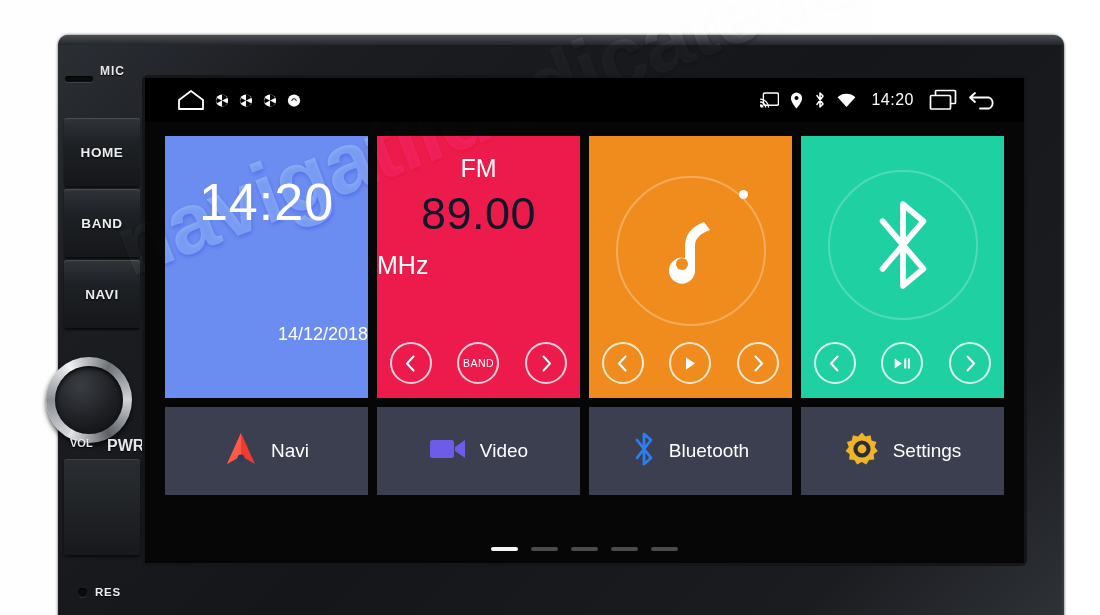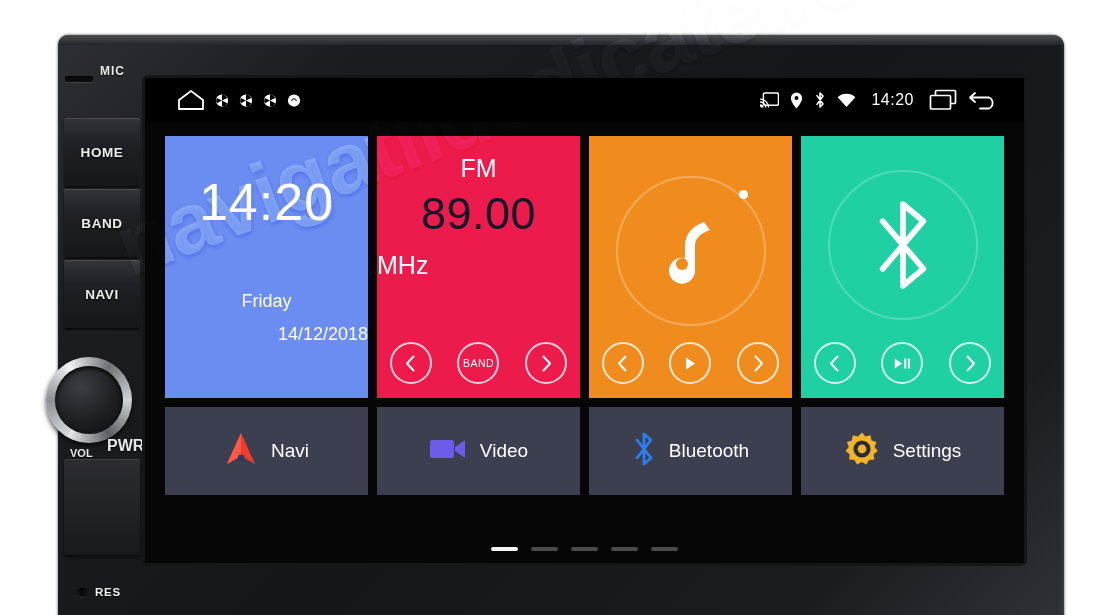--- a/index.html
+++ b/index.html
@@ -56,21 +56,21 @@
   .knob-ring{
     position:absolute; inset:0; border-radius:50%;
     background: conic-gradient(from 210deg,#d8dadd,#8c9096,#f2f3f5,#6e7277,#cfd2d6,#5b5f64,#e6e8ea);
     box-shadow:0 3px 5px rgba(0,0,0,.7);
   }
   .knob-face{
     position:absolute; left:9px; top:9px; width:68px; height:68px; border-radius:50%;
     background: radial-gradient(circle at 38% 30%, #3a3d42 0%, #1d1f23 55%, #0b0c0e 100%);
     box-shadow: inset 0 2px 4px rgba(0,0,0,.9);
   }
-  .vol-label{ position:absolute; left:70px; top:447px; color:#e6e7e8; font-size:11px; font-weight:bold; text-shadow:0 1px 1px #000;}
+  .vol-label{ position:absolute; left:70px; top:437px; color:#e6e7e8; font-size:11px; font-weight:bold; text-shadow:0 1px 1px #000;}
   .pwr-label{ position:absolute; left:107px; top:437px; color:#e6e7e8; font-size:16px; font-weight:bold; text-shadow:0 1px 1px #000;}
   .lower-plate{
     position:absolute; left:64px; top:459px; width:76px; height:96px;
     background:linear-gradient(180deg,#2a2d31,#17191c);
     border-radius:3px; box-shadow: inset 0 1px 0 rgba(255,255,255,.1), 0 2px 3px rgba(0,0,0,.6);
   }
   .res-hole{
     position:absolute; left:78px; top:588px; width:9px; height:9px; border-radius:50%;
     background:#0b0c0d; box-shadow: inset 0 1px 1px #000, 0 1px 0 rgba(255,255,255,.12);
   }
@@ -285,21 +285,20 @@
         </span>
       </div>
     </div>
 
     <div class="tiles">
 
       <div class="big-row">
 
         <div class="tile tile-clock">
           <div class="clk-time">14:20</div>
-          <div class="clk-day">Friday</div>
           <div class="clk-date">14/12/2018</div>
         </div>
 
         <div class="tile tile-radio">
           <div class="rad-band">FM</div>
           <div class="rad-freq">89.00</div>
           <div class="rad-unit">MHz</div>
           <div class="ctl-row">
             <div class="cbtn">
               <svg width="13" height="17" viewBox="0 0 13 17">

